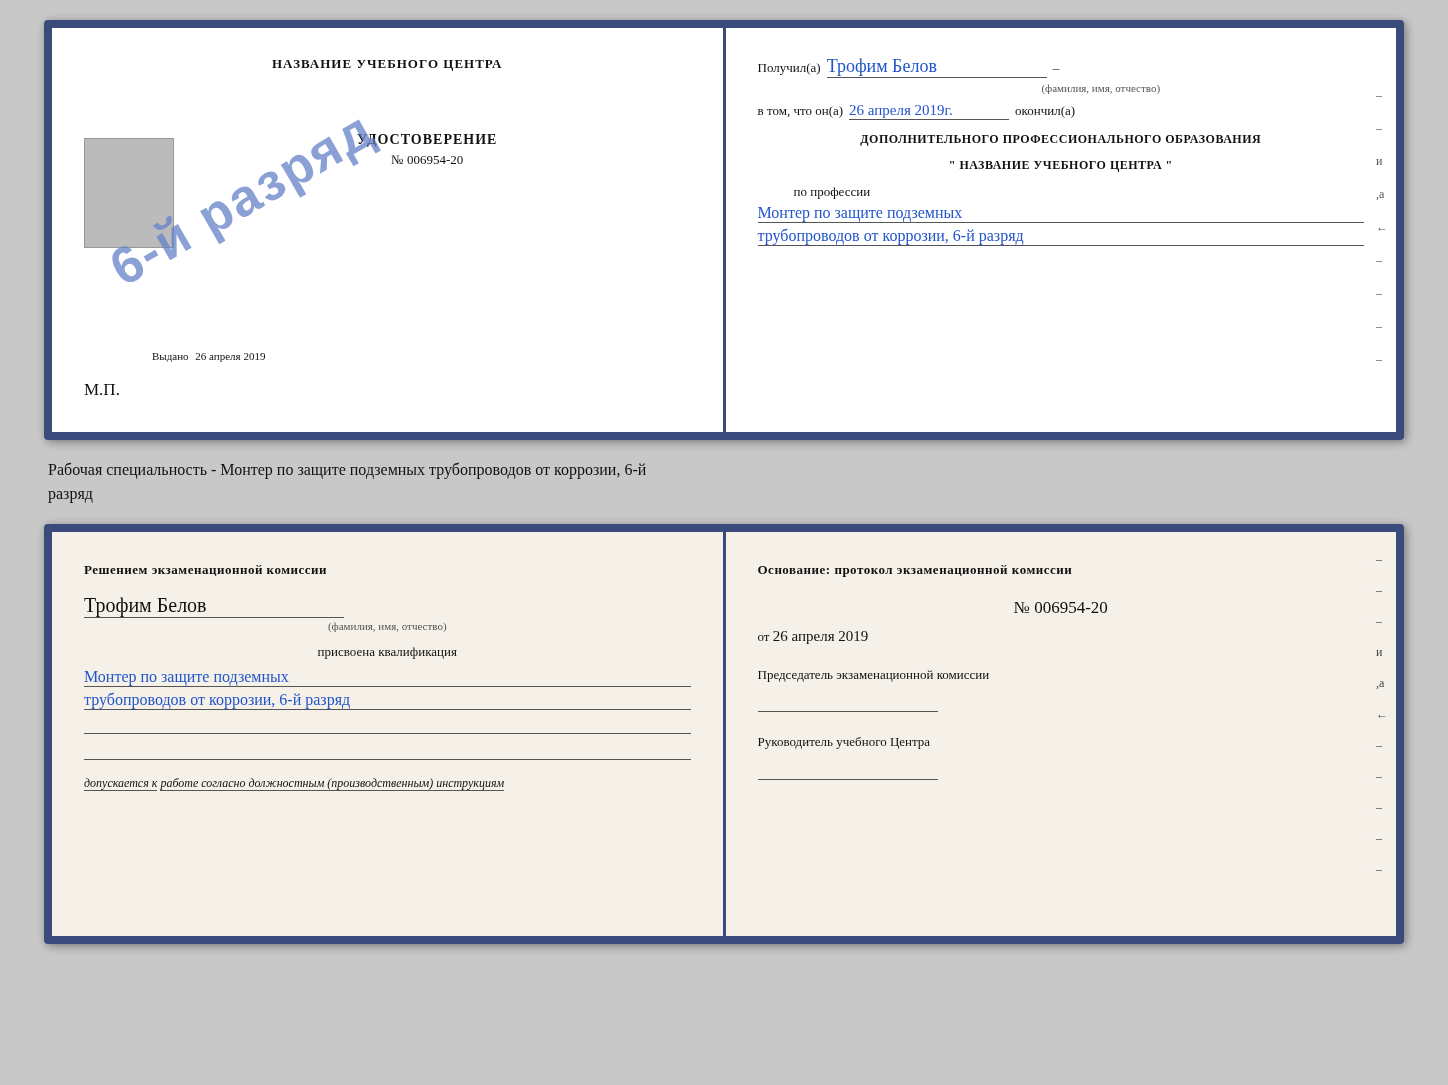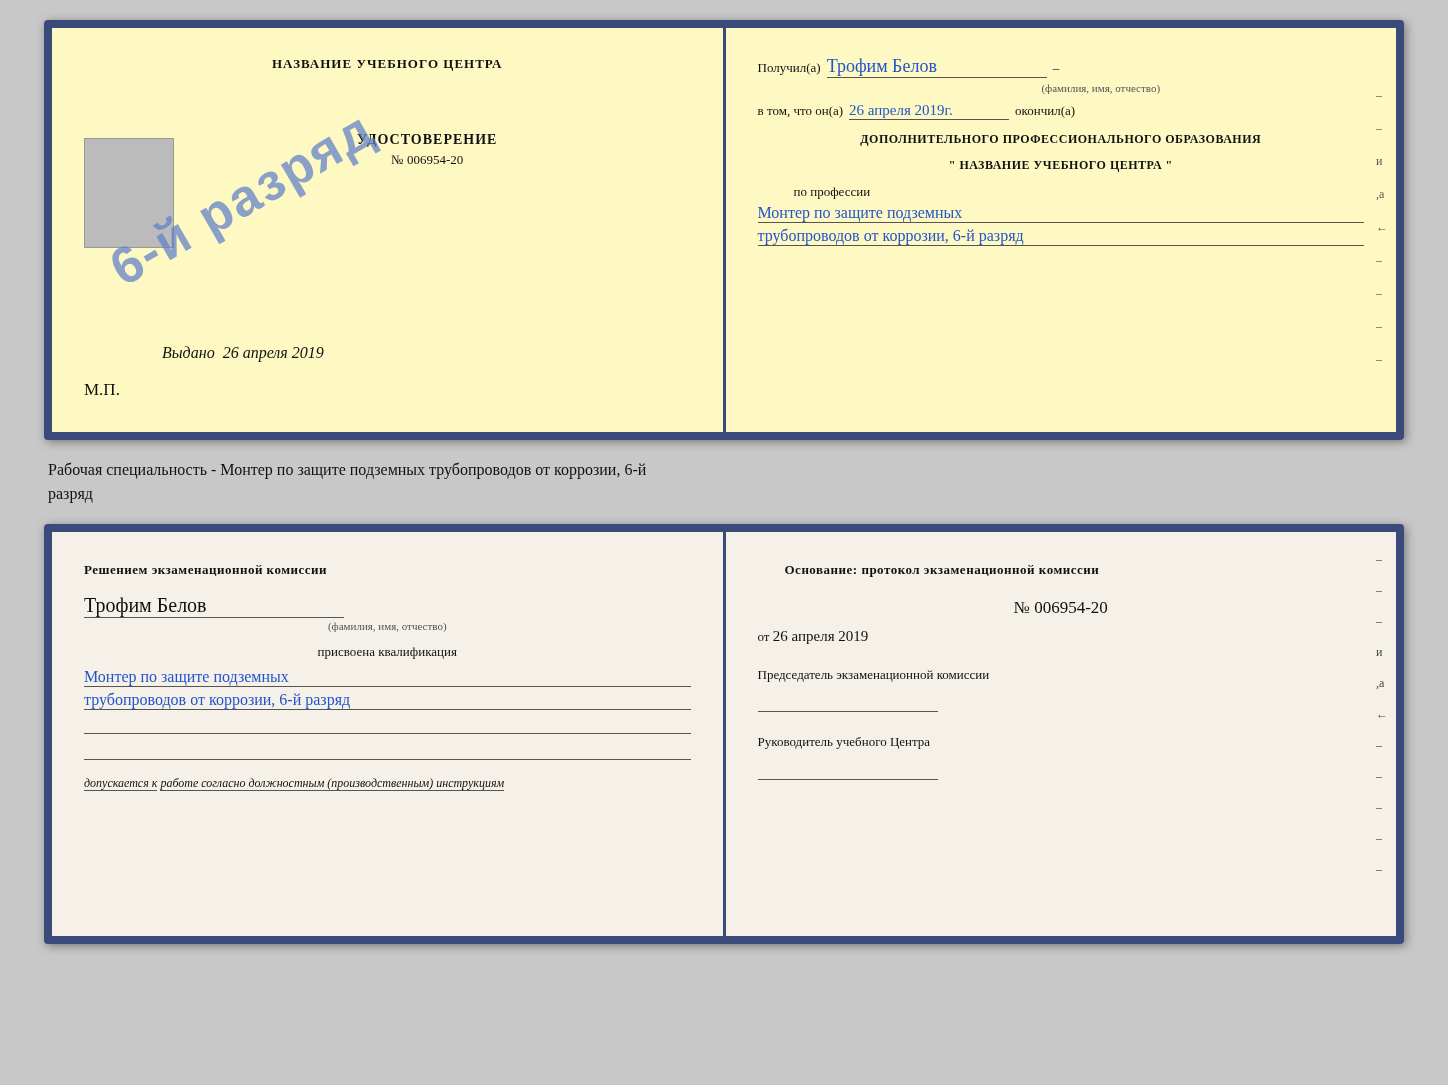--- a/index.html
+++ b/index.html
@@ -12,21 +12,21 @@
       flex-direction: column;
       align-items: center;
       padding: 20px;
       gap: 18px;
     }
 
     
     .cert-book {
       display: flex;
       width: 1360px;
-      background: #fef9c3;
+      background: #ffffff;
       border: 8px solid #3a4a7a;
       border-radius: 4px;
       min-height: 420px;
       position: relative;
       box-shadow: 2px 2px 10px rgba(0,0,0,0.4);
     }
 
     .cert-left, .cert-right {
       flex: 1;
       padding: 28px 32px;
@@ -75,24 +75,23 @@
     .udost-block .udost-number {
       font-size: 13px;
       color: #111;
       margin-top: 4px;
     }
 
     
     .vydano-block {
       position: absolute;
       bottom: 70px;
-      left: 110px;
-      font-size: 16px;
-      color: #111;
-      font-style: italic;
+      left: 100px;
+      font-size: 11px;
+      color: #111;
     }
     .mp-label {
       position: absolute;
       bottom: 32px;
       left: 32px;
       font-size: 17px;
       color: #111;
     }
 
     
@@ -264,21 +263,20 @@
     }
 
     
     .lower-right .osnov-label {
       font-size: 13px;
       font-weight: bold;
       letter-spacing: 0.5px;
       color: #111;
       margin-bottom: 18px;
       line-height: 1.5;
-      margin-left: 27px;
     }
     .lower-right .num-hw {
       font-family: 'Segoe Script', 'Brush Script MT', cursive;
       font-size: 17px;
       color: #111;
       text-align: center;
       display: block;
       margin-bottom: 10px;
     }
     .lower-right .date-row {

